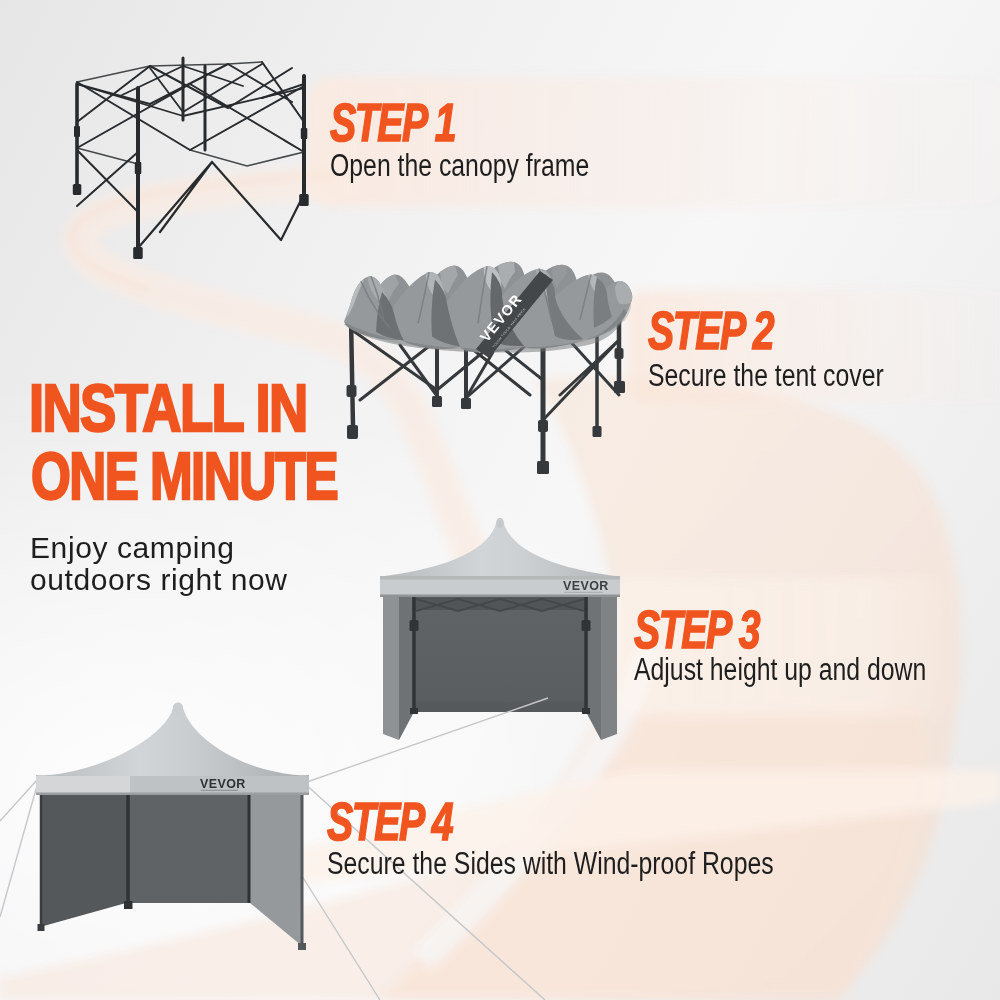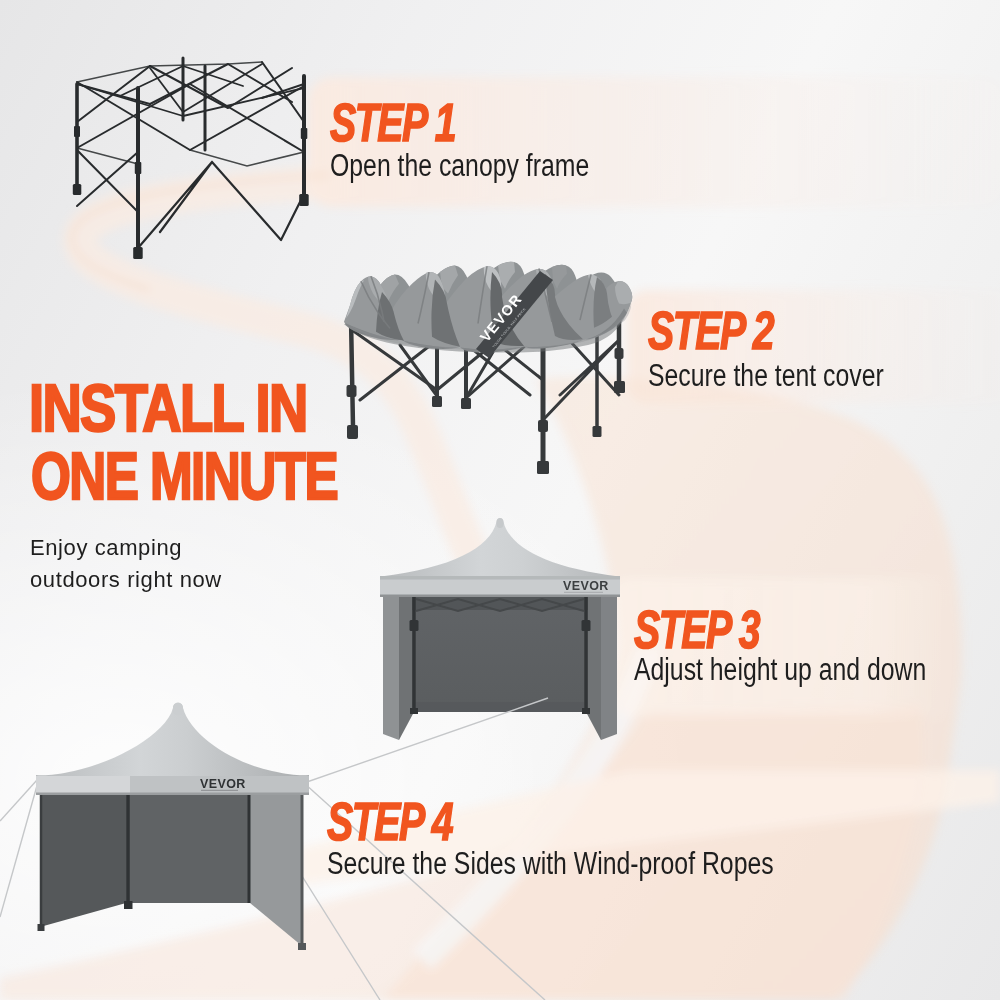--- a/index.html
+++ b/index.html
@@ -7,21 +7,21 @@
     background:radial-gradient(130% 90% at 12% 78%, rgba(255,255,255,0.85) 0%, rgba(255,255,255,0) 45%),linear-gradient(118deg,#e6e6e7 0%,#f0f0f1 28%,#f7f7f7 55%,#efefef 80%,#e8e8e9 100%);
     font-family:"Liberation Sans",sans-serif;}
   #stage svg{position:absolute;left:0;top:0;}
   .h{position:absolute;color:#f1551f;font-weight:700;font-style:italic;
      font-size:53.5px;line-height:53.5px;letter-spacing:-2px;-webkit-text-stroke:1.6px #f1551f;
      transform-origin:left top;transform:scaleX(0.734);white-space:nowrap;}
   .p{position:absolute;color:#1e1e1e;font-size:31px;line-height:31px;white-space:nowrap;
      transform-origin:left top;transform:scaleX(0.80);}
   .bh{position:absolute;color:#f1551f;font-weight:700;font-size:66px;line-height:66px;
      letter-spacing:-2px;-webkit-text-stroke:2.4px #f1551f;transform-origin:left top;white-space:nowrap;}
-  #sub{position:absolute;left:30px;top:532px;color:#1e1e1e;font-size:22px;line-height:32px;letter-spacing:0.6px;}
+  #sub{position:absolute;left:30px;top:532px;color:#1e1e1e;font-size:30px;line-height:32px;letter-spacing:0.6px;}
 </style>
 </head>
 <body>
 <div id="stage">
   <svg width="1000" height="1000" viewBox="0 0 1000 1000">
     <defs>
       <linearGradient id="panelg" x1="0" y1="0" x2="1" y2="0">
         <stop offset="0" stop-color="#f9eae1"></stop>
         <stop offset="0.45" stop-color="#f9ece5" stop-opacity="0.6"></stop>
         <stop offset="0.8" stop-color="#f9ece5" stop-opacity="0.18"></stop>

